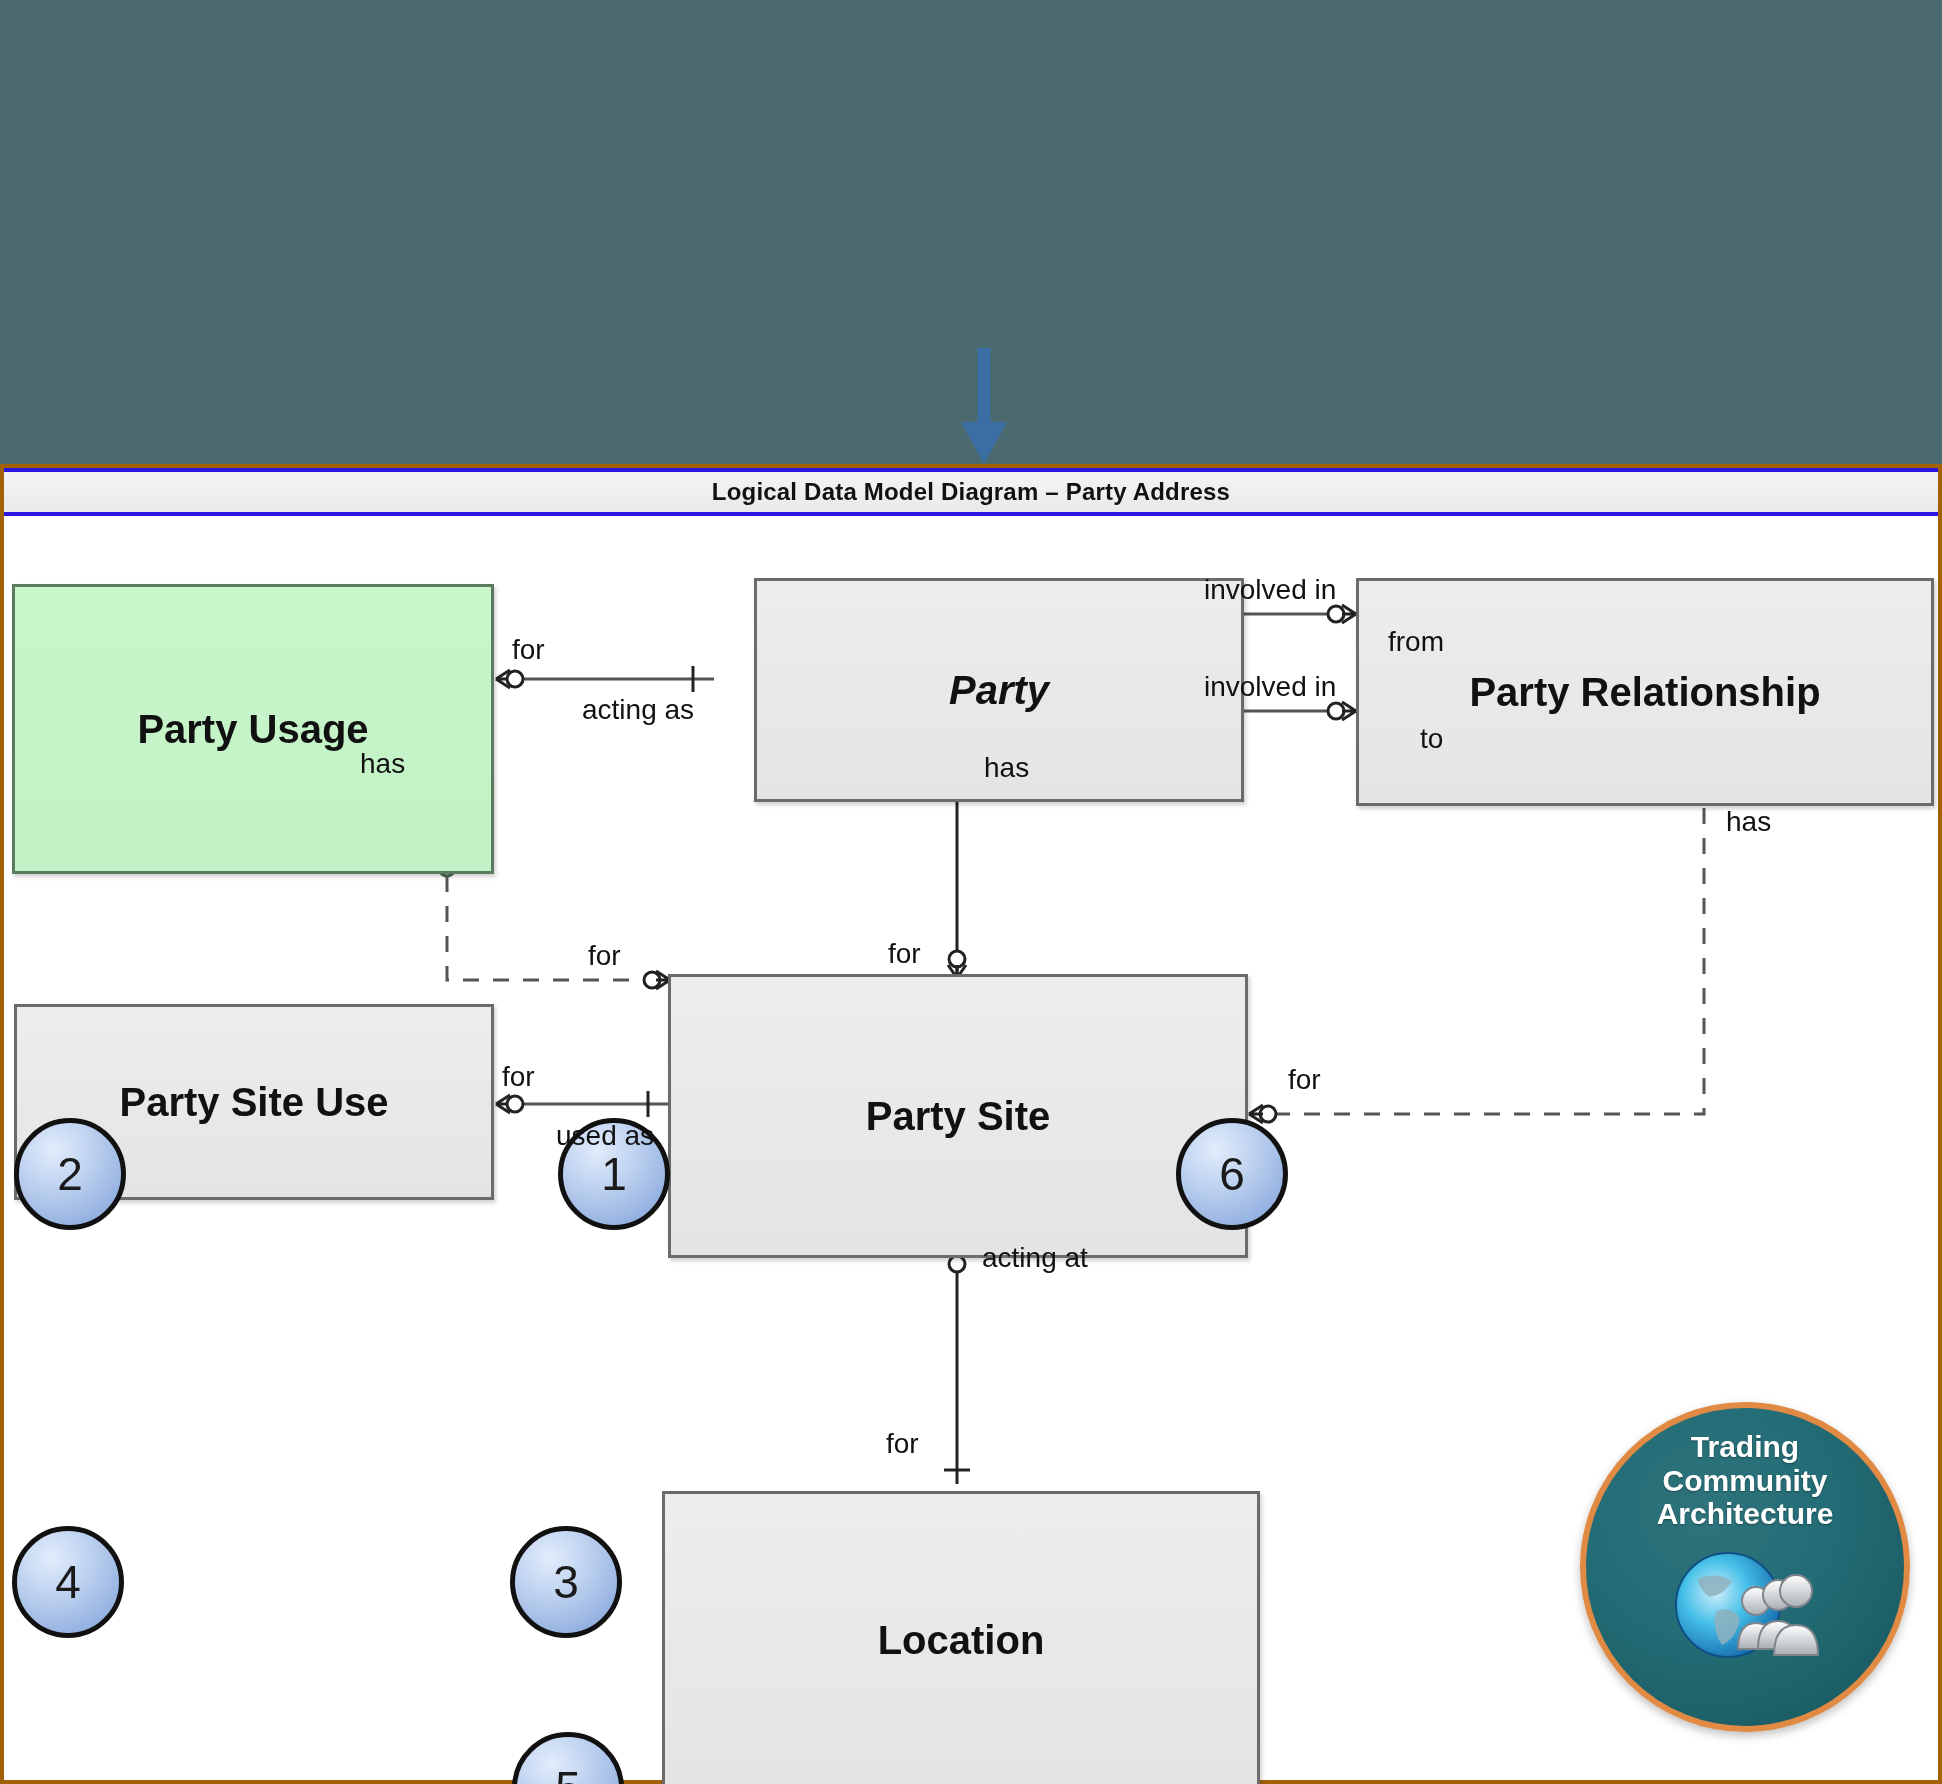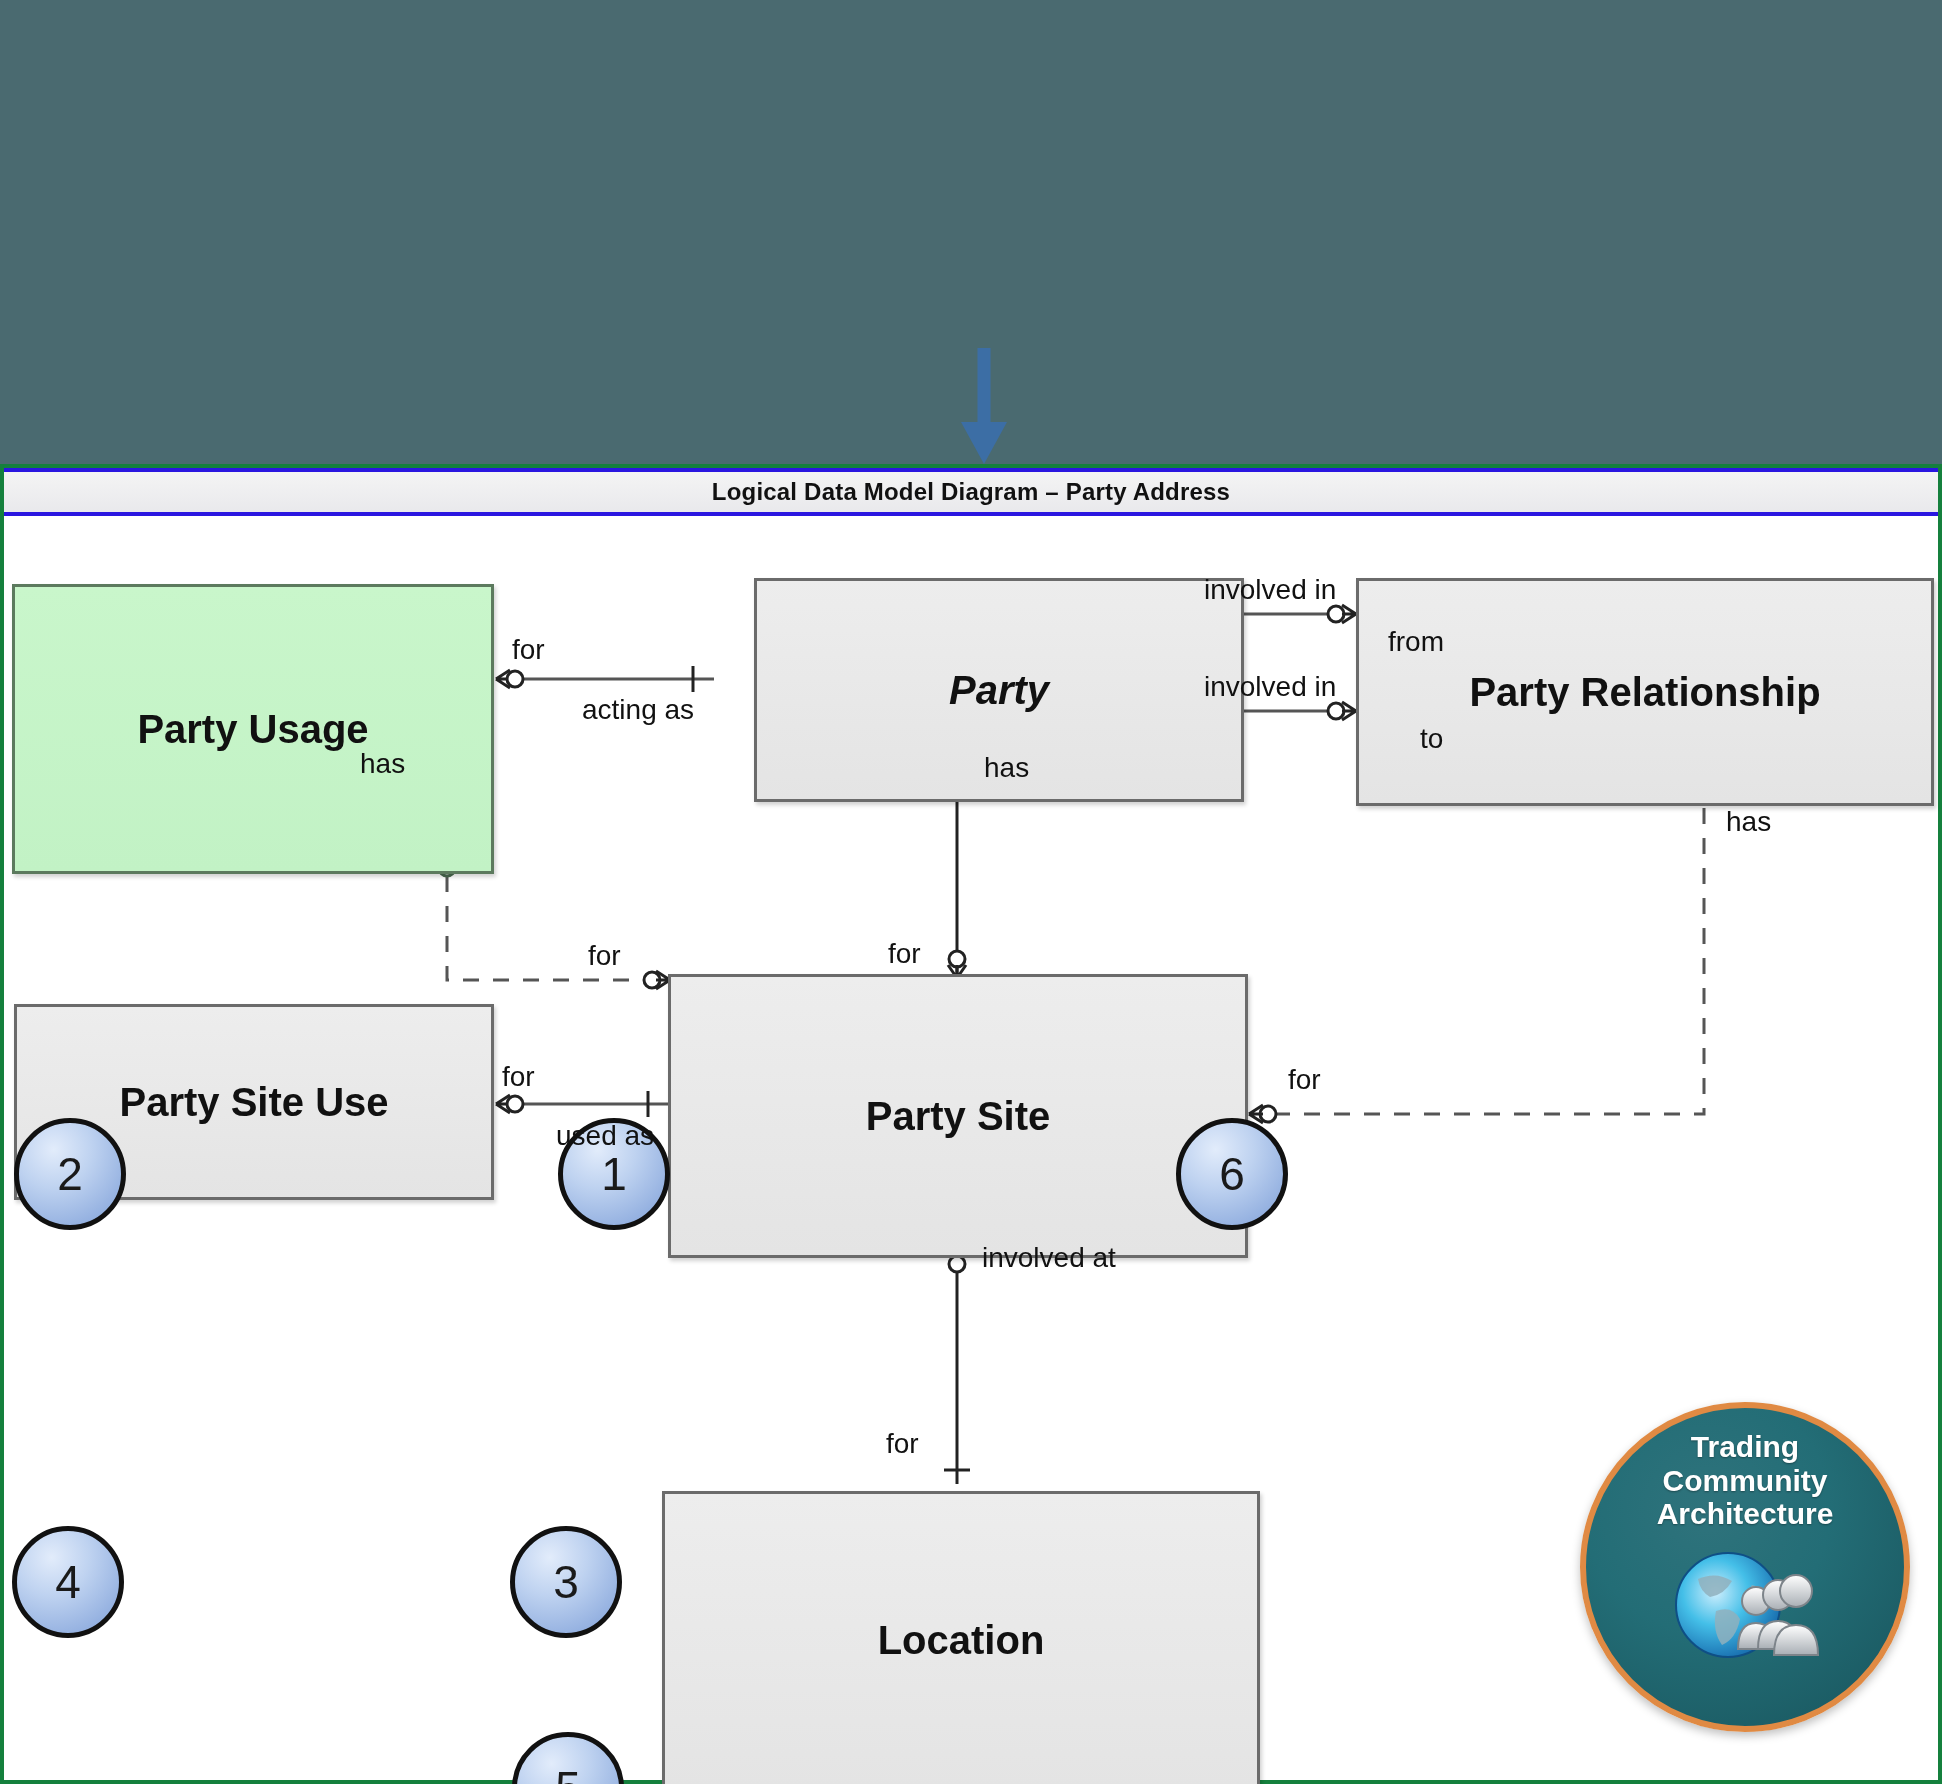--- a/index.html
+++ b/index.html
@@ -40,21 +40,21 @@
   #tca-disc .disc-title{font-size:30px;}
   #tca-disc .globe-icon{margin-top:8px;}
 
   
   .down-arrow{position:absolute;left:948px;top:348px;width:72px;height:120px;}
 
   
   .diagram{
     position:absolute;left:0px;top:464px;width:1942px;height:1320px;
     background:#ffffff;
-    border:4px solid #15803d;
+    border:4px solid #a16207;
     box-sizing:border-box;
   }
   .diagram-titlebar{
     position:absolute;left:0;top:0;width:100%;height:48px;
     background:linear-gradient(#f4f4f4,#e9e9ec);
     border-top:4px solid #2a16e0;
     border-bottom:4px solid #2a16e0;
     box-sizing:border-box;
     display:flex;align-items:center;justify-content:center;
   }
@@ -242,21 +242,21 @@
 
       <div class="rlabel" style="left:356px;top:232px;">has</div>
       <div class="rlabel" style="left:584px;top:424px;">for</div>
 
       <div class="rlabel" style="left:498px;top:545px;">for</div>
       <div class="rlabel" style="left:552px;top:604px;">used as</div>
 
       <div class="rlabel" style="left:1722px;top:290px;">has</div>
       <div class="rlabel" style="left:1284px;top:548px;">for</div>
 
-      <div class="rlabel" style="left:978px;top:726px;">involved at</div>
+      <div class="rlabel" style="left:978px;top:726px;">acting at</div>
       <div class="rlabel" style="left:882px;top:912px;">for</div>
 
     </div>
   </div>
 
   <div class="disc" id="tca-disc">
     <div class="disc-title">
       <span>Trading</span><br>
       <span>Community</span><br>
       <span>Architecture</span>

